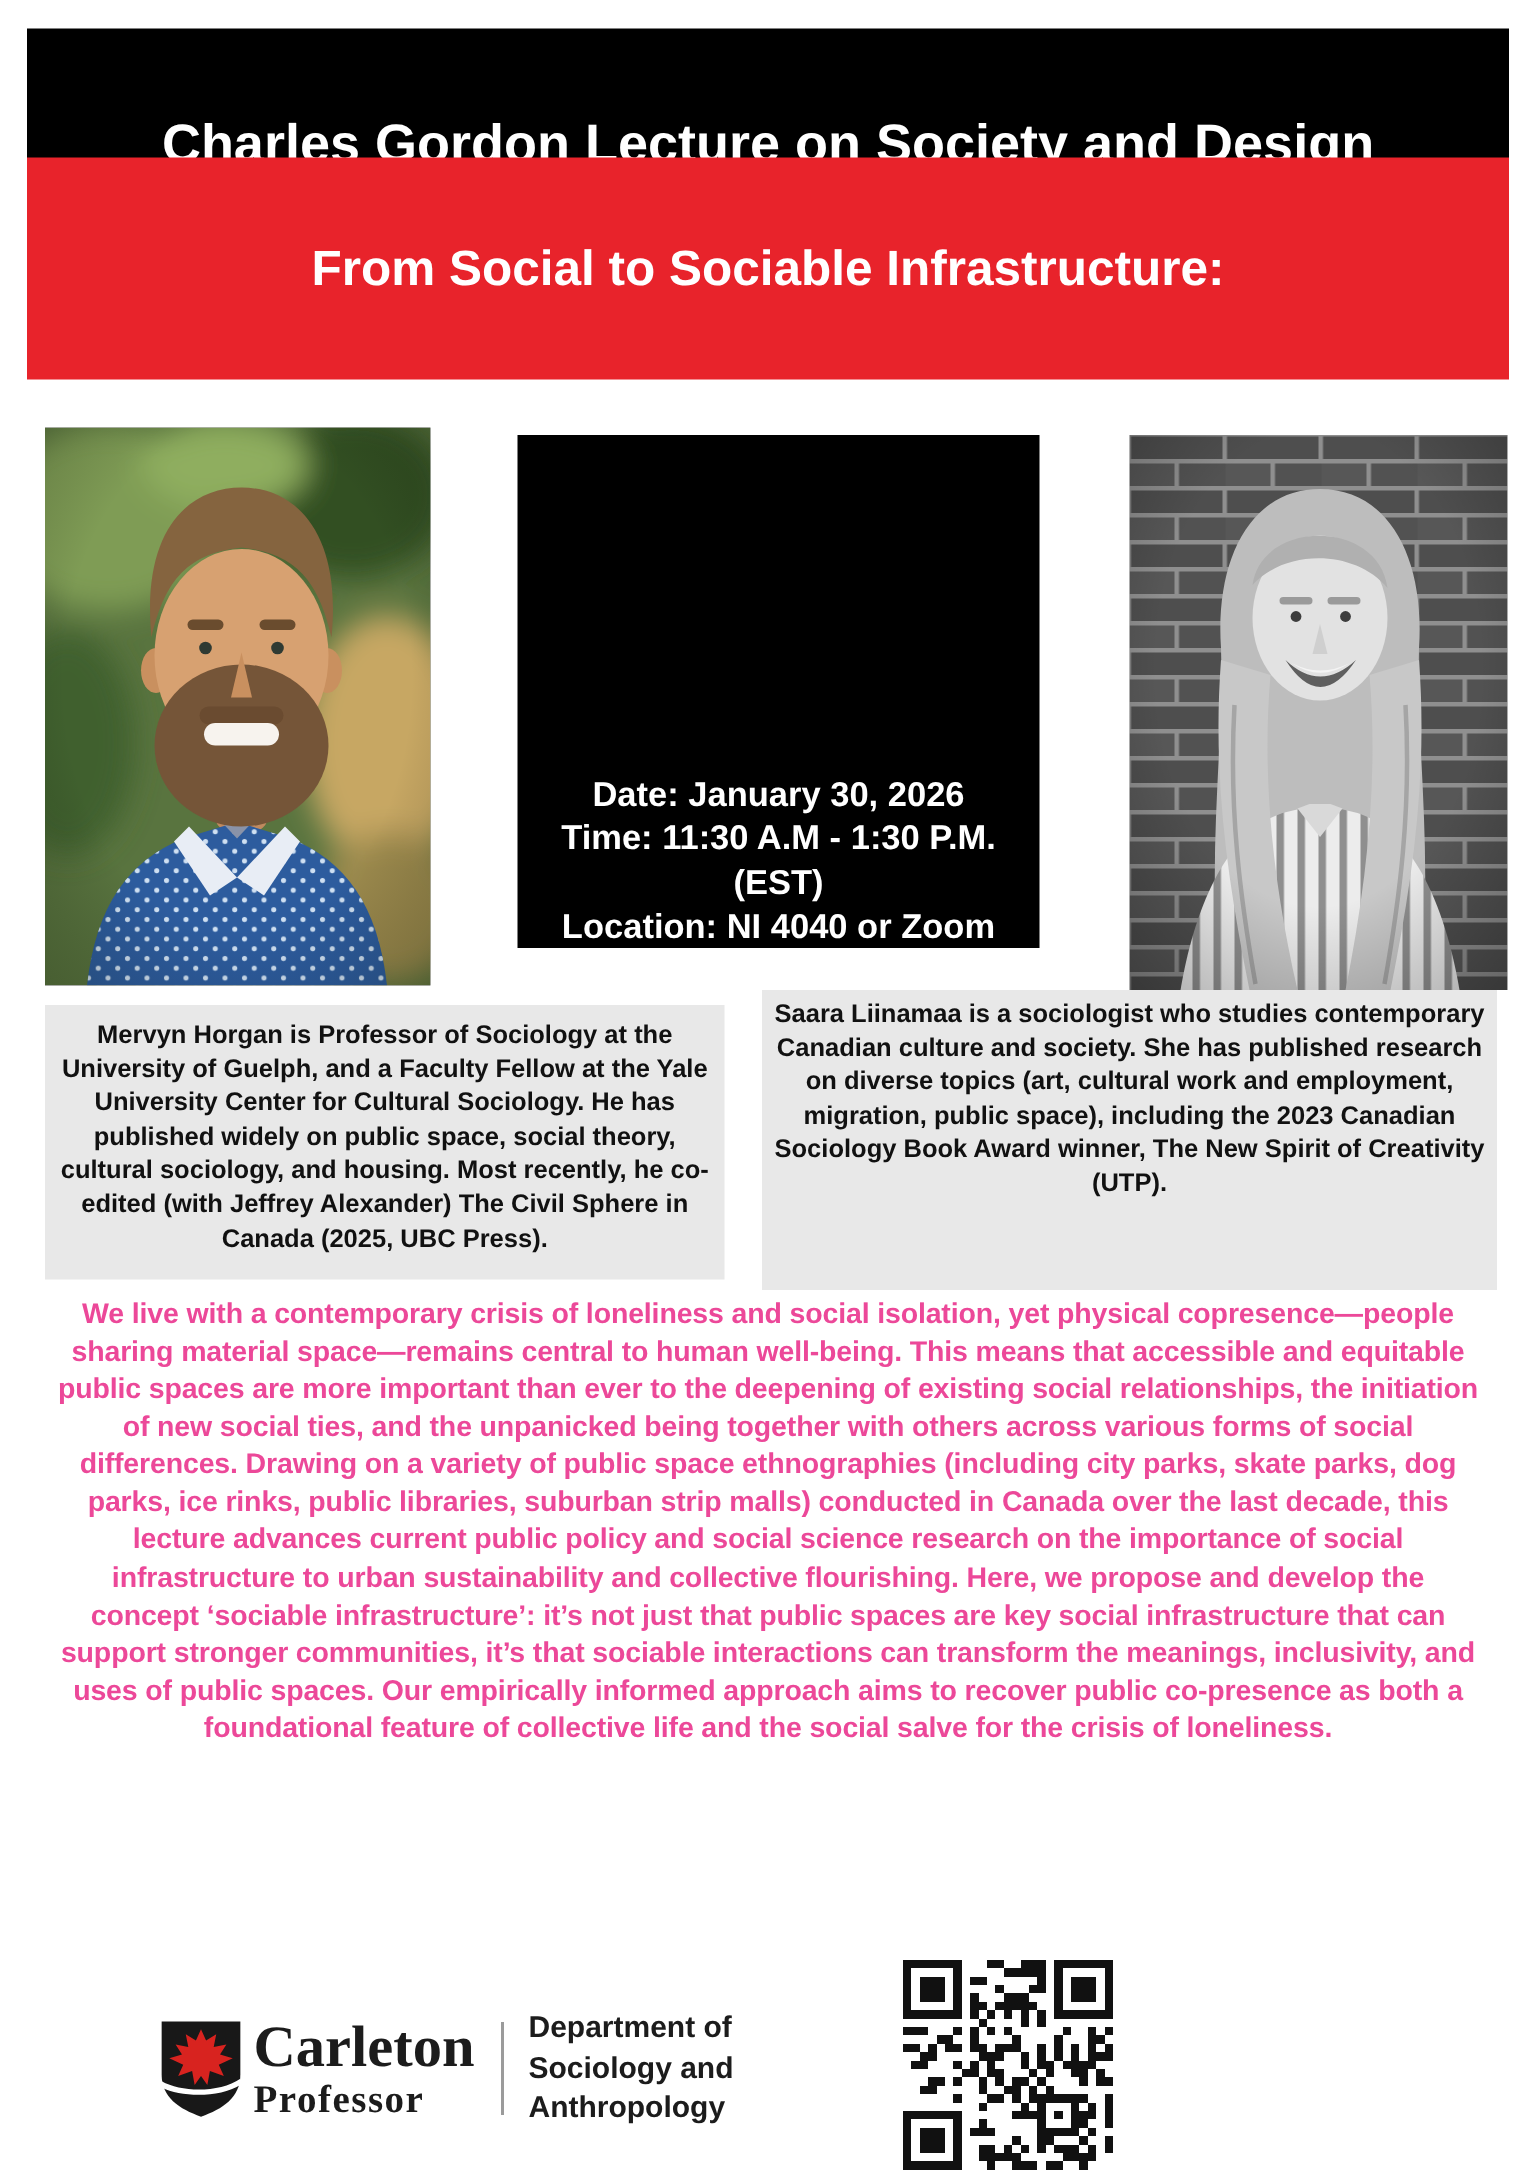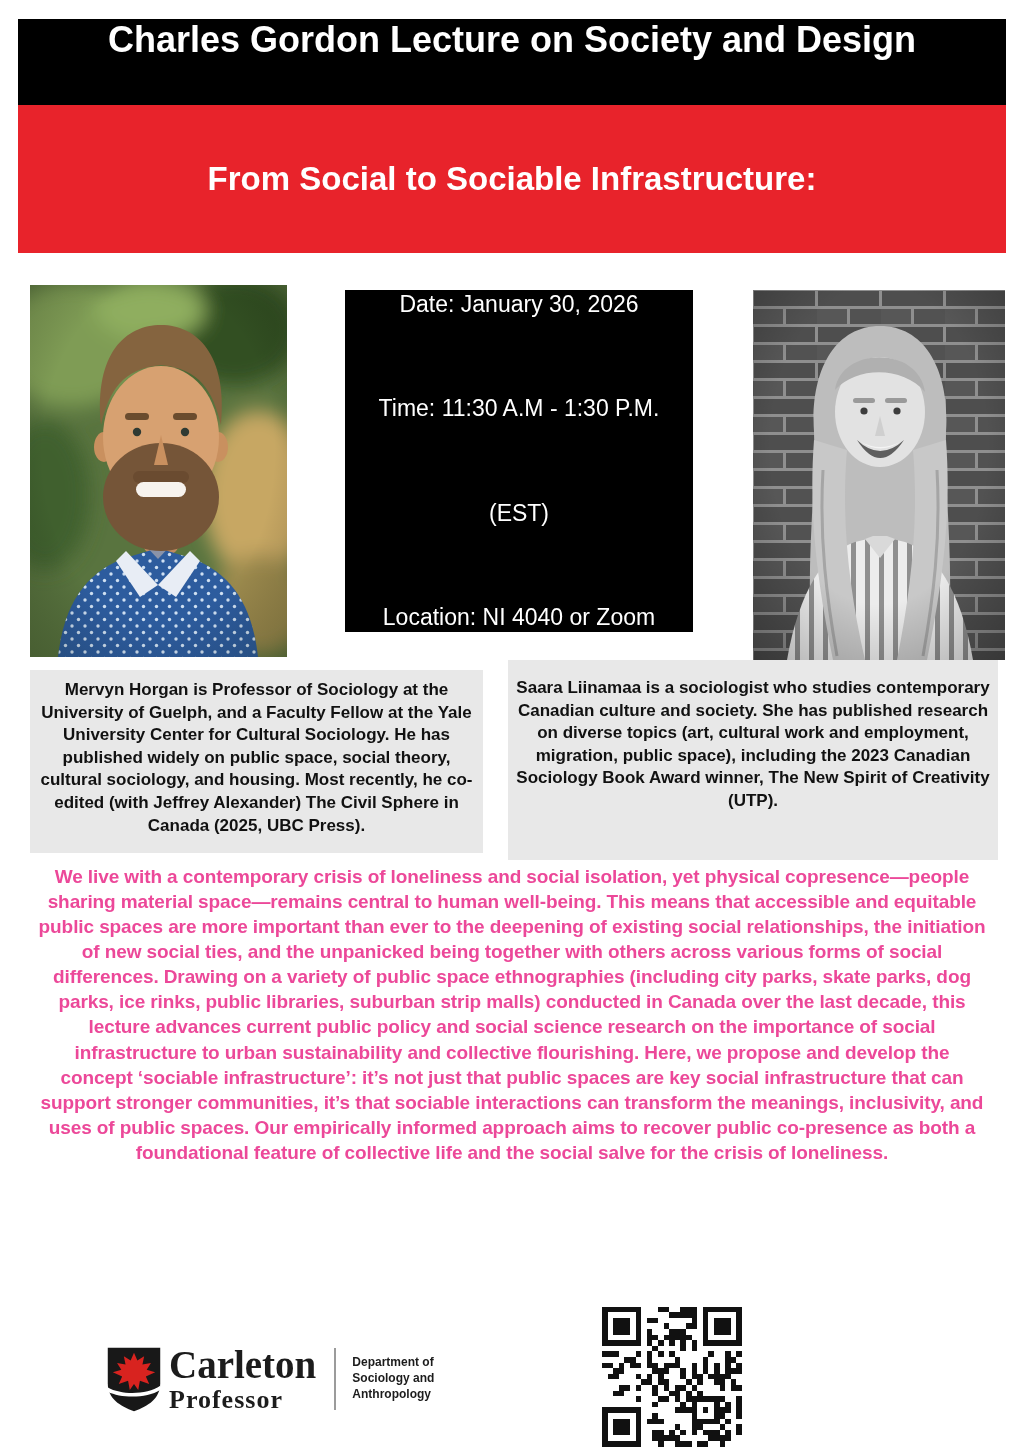--- a/index.html
+++ b/index.html
@@ -3,58 +3,58 @@
 <meta charset="utf-8">
 <title>Lecture Poster</title>
 <style>
   html,body{margin:0;padding:0;background:#ffffff;}
   #poster{
     position:relative;width:1024px;height:1449px;background:#ffffff;
     font-family:"Liberation Sans",sans-serif;overflow:hidden;
   }
   .header-bar{
     position:absolute;left:18px;top:19px;width:988px;height:98px;
-    background:var(--header-bg,#000);display:flex;align-items:flex-start;justify-content:center;
+    background:var(--header-bg,#000);display:flex;align-items:flex-end;justify-content:center;
   }
   .header-title{color:#fff;font-size:36px;font-weight:bold;white-space:nowrap;}
   .banner{
     position:absolute;left:18px;top:105px;width:988px;height:148px;
     background:var(--banner-bg,#e8232b);
     display:flex;flex-direction:column;align-items:center;justify-content:center;gap:13px;
   }
   .banner-line{color:#fff;font-size:33px;font-weight:bold;white-space:nowrap;}
   .photo{position:absolute;overflow:hidden;background:#777;}
   .photo svg{display:block;width:100%;height:100%;}
   #photo-left{left:30px;top:285px;width:257px;height:372px;}
   #photo-right{left:753px;top:290px;width:252px;height:370px;}
   .info-box{
     position:absolute;left:345px;top:290px;width:348px;height:342px;
     background:var(--info-box-bg,#000);color:#fff;
-    display:flex;flex-direction:column;align-items:center;justify-content:space-between;
-    font-weight:normal;font-size:23px;line-height:1.27;text-align:center;
+    display:flex;flex-direction:column;align-items:center;justify-content:flex-end;
+    font-weight:bold;font-size:23px;line-height:1.27;text-align:center;
   }
   .bio{
     position:absolute;background:var(--bio-bg,#e8e8e8);
     font-weight:bold;font-size:17px;line-height:1.33;text-align:center;color:#111;
     box-sizing:border-box;padding:9px 6px;
   }
   #bio-left{left:30px;top:670px;width:453px;height:183px;}
-  #bio-right{left:508px;top:660px;width:490px;height:200px;padding-top:17px;}
+  #bio-right{left:508px;top:660px;width:490px;height:200px;padding-top:5px;}
   .abstract{
     position:absolute;left:37px;top:864px;width:950px;
     text-align:center;font-weight:bold;font-size:19px;line-height:1.32;
     color:#ec4899;letter-spacing:-0.1px;
   }
   .logo{position:absolute;left:103px;top:1341px;display:flex;align-items:center;height:76px;}
   .shield{width:62px;height:66px;}
   .wordmark{margin-left:4px;color:#1c1c1c;}
   .wordmark-main{font-family:"Liberation Serif",serif;font-weight:bold;font-size:39px;line-height:1;}
   .wordmark-sub{font-family:"Liberation Serif",serif;font-weight:bold;font-size:26px;line-height:1;margin-top:3px;letter-spacing:1px;}
   .logo-divider{width:2px;height:62px;background:#9b9b9b;margin:0 16px 0 18px;}
-  .dept{font-size:12px;font-weight:bold;color:#1c1c1c;line-height:1.32;}
+  .dept{font-size:20px;font-weight:bold;color:#1c1c1c;line-height:1.32;}
   .qr{position:absolute;left:602px;top:1306px;width:140px;height:141px;background:#fff;}
   .qr svg{display:block;width:100%;height:100%;}
 </style>
 </head>
 <body>
 
 <div id="poster">
 
   <div class="header-bar">
     <div class="header-title">Charles Gordon Lecture on Society and Design</div>

